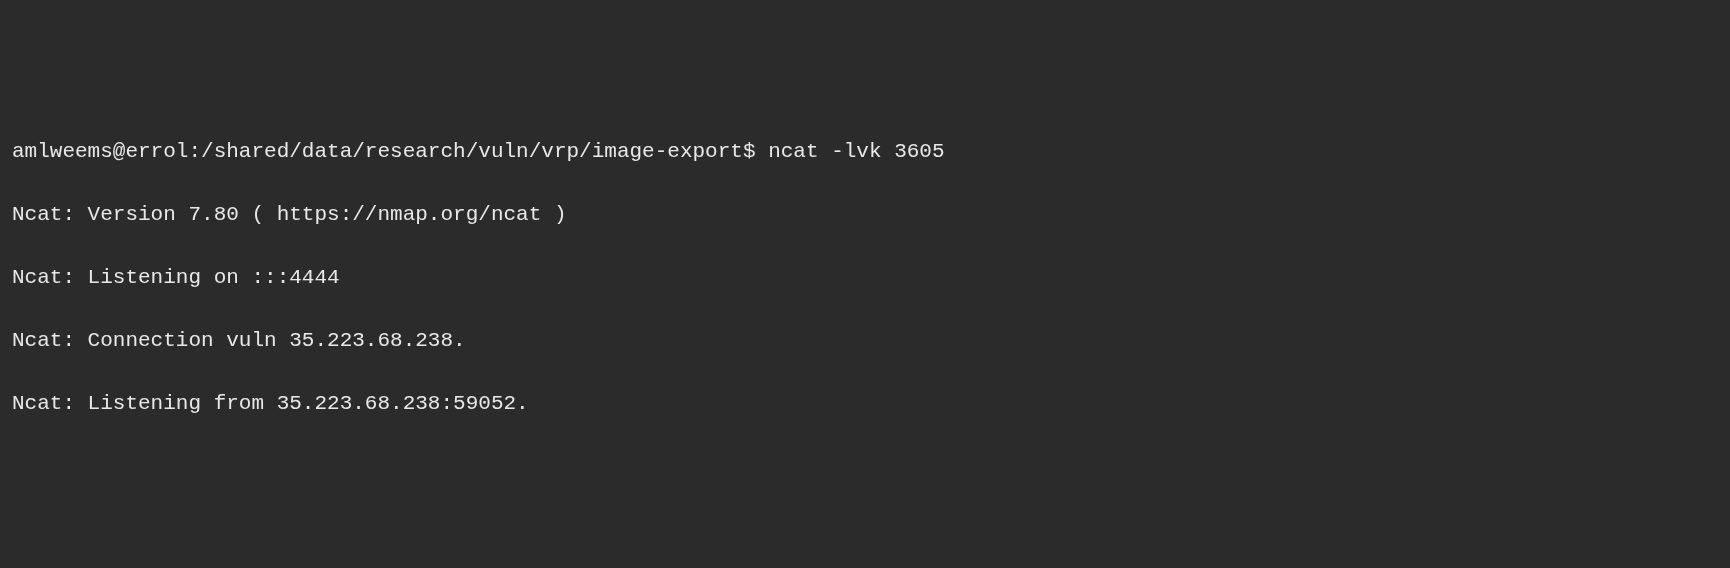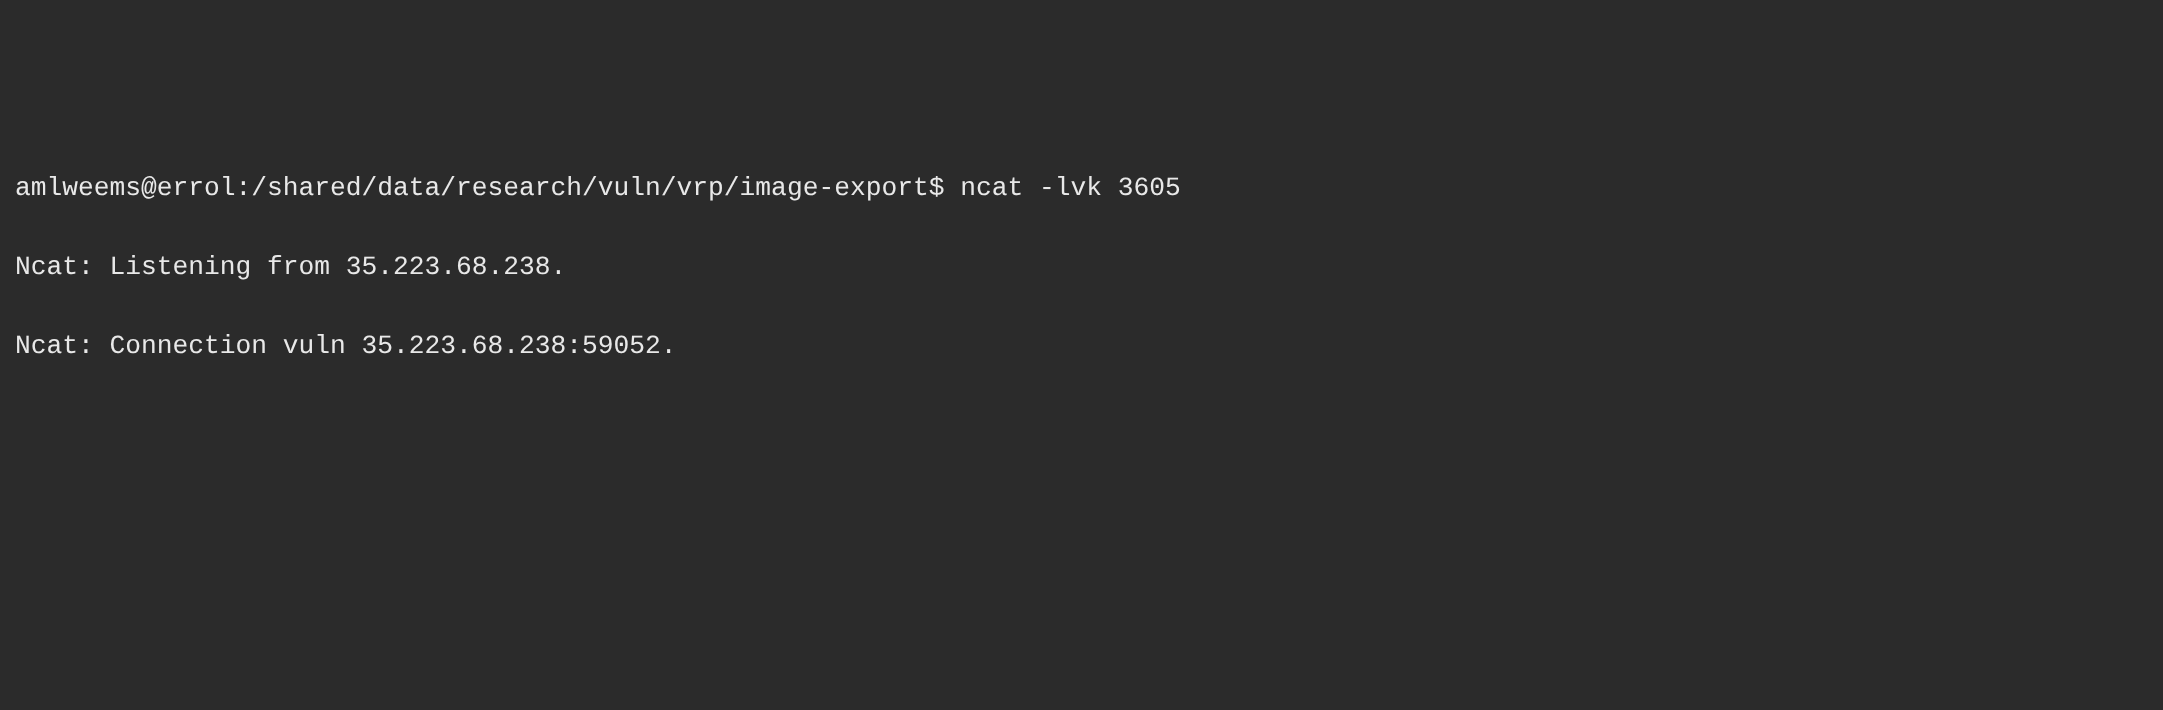--- a/index.html
+++ b/index.html
@@ -25,22 +25,24 @@
     .line {
       display: block;
     }
   </style>
 </head>
 <body>
 
 
 
 <div class="terminal-output"><span class="line"><span>amlweems@errol:/shared/data/research/vuln/vrp/image-export$ </span><span>ncat -lvk 3605</span></span>
-<span class="line">Ncat: Listening from 35.223.68.238.</span>
-<span class="line">Ncat: Connection vuln 35.223.68.238:59052.</span>
+<span class="line">Ncat: Version 7.80 ( https://nmap.org/ncat )</span>
+<span class="line">Ncat: Listening on :::4444</span>
+<span class="line">Ncat: Connection vuln 35.223.68.238.</span>
+<span class="line">Ncat: Listening from 35.223.68.238:59052.</span>
 
 
 
 
 
 
 
 
 </div>
 

